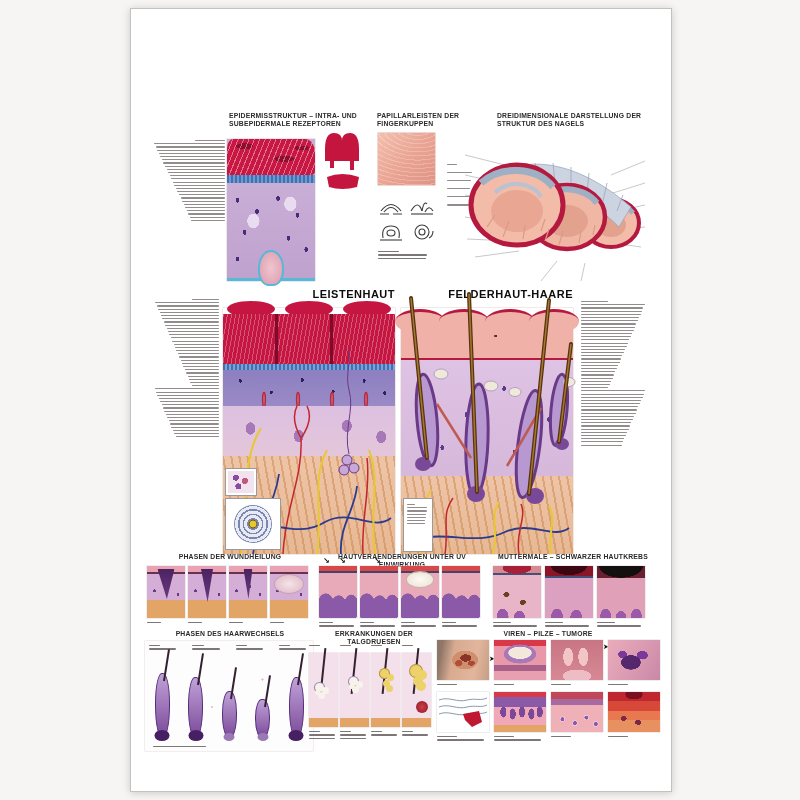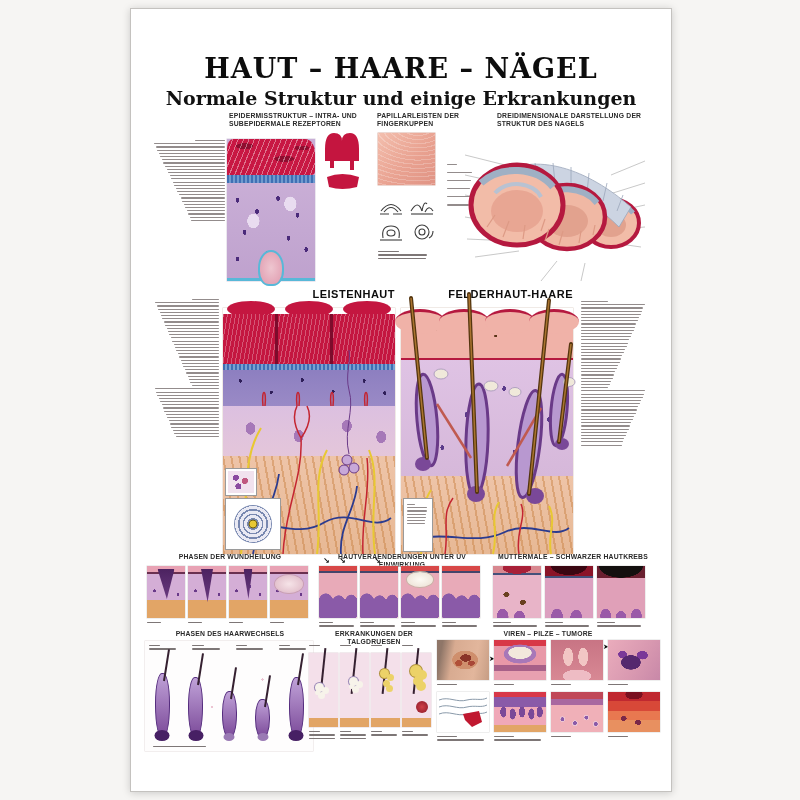--- a/index.html
+++ b/index.html
@@ -223,22 +223,20 @@
     radial-gradient(5px 4px at 58% 76%,#7a2848 60%,transparent 62%),
     radial-gradient(12px 7px at 50% 6%,#7a1020 70%,transparent 73%),
     linear-gradient(#c02830 0 9px,#d84838 9px 19px,#e87850 19px 70%,#e89060 70% 100%);}
   .varrow{position:absolute;font:700 7px/1 "DejaVu Sans",sans-serif;color:#0a0a0a;}
 </style>
 </head>
 <body>
 
 <div class="poster">
 
-  <div class="abs title" style="left:0;right:0;top:44px;">HAUT – HAARE – NÄGEL</div>
-  <div class="abs subtitle" style="left:0;right:0;top:78px;">Normale Struktur und einige Erkrankungen</div>
 
   <div class="abs h6" style="left:98px;top:103px;width:150px;">
     <div>EPIDERMISSTRUKTUR – INTRA- UND</div>
     <div>SUBEPIDERMALE REZEPTOREN</div>
   </div>
   <div class="abs microtext right" style="left:16px;top:129px;width:78px;height:142px;">
       <div class="mline" style="width: 38%;"></div>
       <div class="mline" style="width: 91%;"></div>
       <div class="mline" style="width: 89%;"></div>
       <div class="mline" style="width: 87%;"></div>

